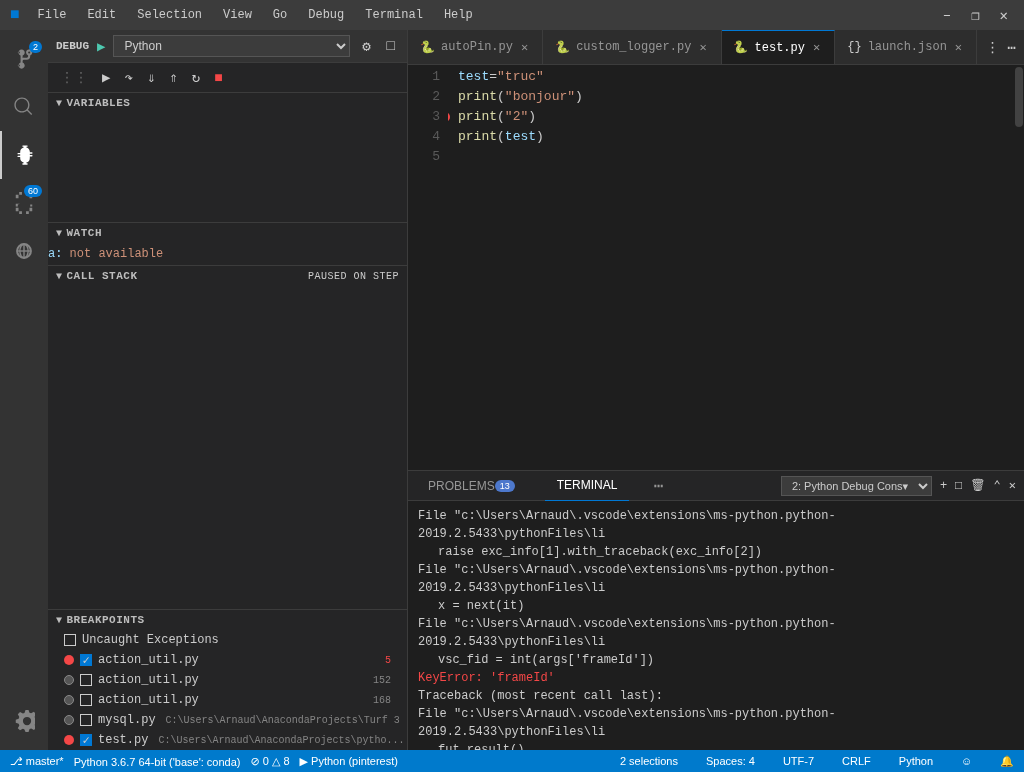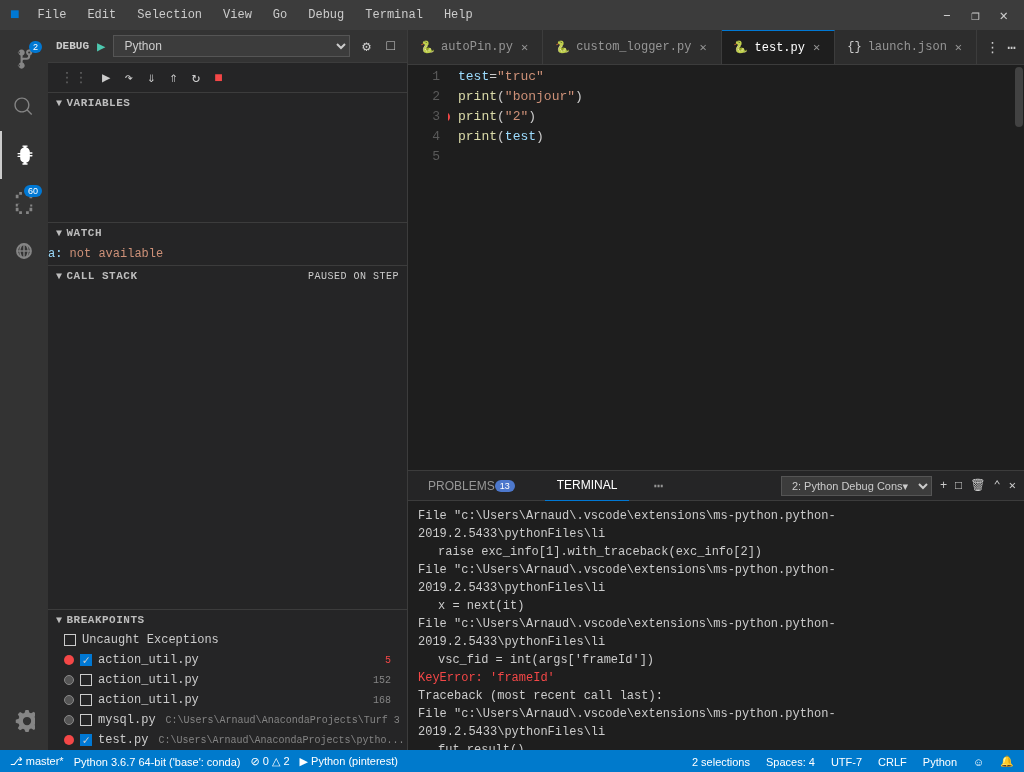--- a/index.html
+++ b/index.html
@@ -407,21 +407,21 @@
       background: #007acc;
       display: flex;
       align-items: center;
       padding: 0 10px;
       gap: 10px;
       color: white;
       font-family: sans-serif;
       font-size: 11px;
     }
     .status-left { display: flex; align-items: flex-end; gap: 10px; }
-    .status-right { margin-left: auto; display: flex; align-items: flex-end; gap: 16px; }
+    .status-right { margin-left: auto; display: flex; align-items: center; gap: 28px; }
     .status-item { display: flex; align-items: center; gap: 4px; cursor: pointer; }
 
     
     ::-webkit-scrollbar { width: 8px; height: 8px; }
     ::-webkit-scrollbar-track { background: #1e1e1e; }
     ::-webkit-scrollbar-thumb { background: #424242; }
 
     .section-content { padding: 2px 0; }
     .paused-label { color: #cccccc; font-size: 10px; margin-left: auto; font-weight: normal; text-transform: none; }
   </style>
@@ -702,21 +702,21 @@
         </div>
       </div>
     </div>
   </div>
 </div>
 
 <div class="status-bar">
   <div class="status-left">
     <span class="status-item">⎇ master*</span>
     <span class="status-item">Python 3.6.7 64-bit ('base': conda)</span>
-    <span class="status-item">⊘ 0 △ 2</span>
+    <span class="status-item">⊘ 0 △ 8</span>
     <span class="status-item">▶ Python (pinterest)</span>
   </div>
   <div class="status-right">
     <span class="status-item">2 selections</span>
     <span class="status-item">Spaces: 4</span>
     <span class="status-item">UTF-7</span>
     <span class="status-item">CRLF</span>
     <span class="status-item">Python</span>
     <span class="status-item">☺</span>
     <span class="status-item">🔔</span>

